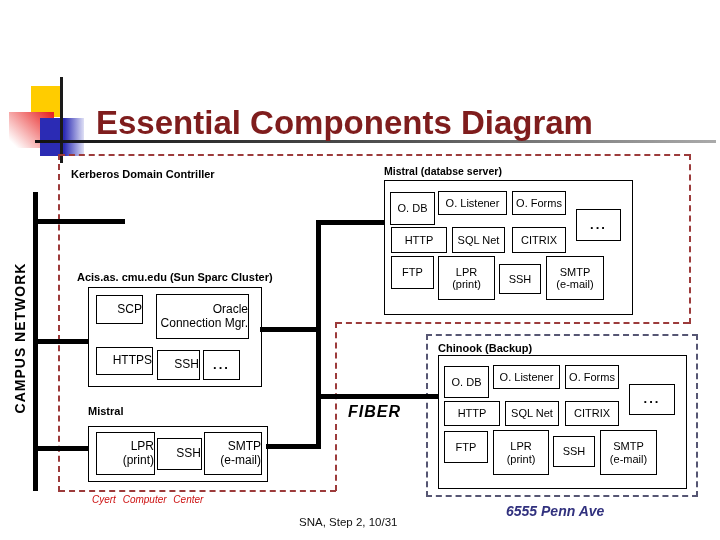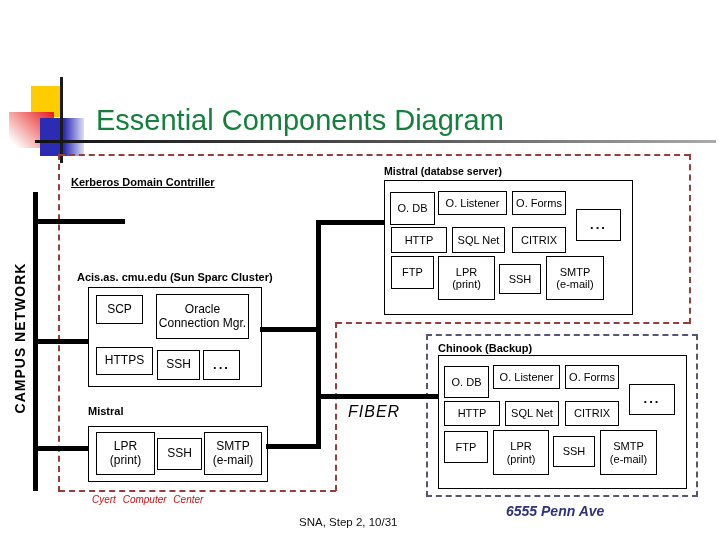--- a/index.html
+++ b/index.html
@@ -7,32 +7,32 @@
     position:relative;width:720px;height:540px;background:#ffffff;overflow:hidden;
     font-family:"Liberation Sans",sans-serif;color:#000;
   }
   .abs{position:absolute;}
   .box{
     position:absolute;border:1px solid #000;background:#fff;
     display:flex;flex-direction:column;align-items:center;justify-content:center;
     text-align:center;line-height:1.12;font-size:11px;
   }
   .box .ln{white-space:nowrap;}
-  .f12{font-size:12px;}
+  .f12{font-size:12px;align-items:flex-end;}
   .dots{font-weight:bold;font-size:13px;letter-spacing:2px;}
   .hdr{position:absolute;font-weight:bold;font-size:11px;white-space:nowrap;color:#000;}
   .hdrC{}
   .blk{position:absolute;background:#000;}
   .seg{position:absolute;}
   .title{
-    position:absolute;left:96px;top:104px;font-size:29px;color:#15803d;
-    letter-spacing:0px;white-space:nowrap;
+    position:absolute;left:96px;top:104px;font-size:33px;color:#7f1d1d;
+    letter-spacing:0px;white-space:nowrap;font-weight:bold;
   }
   .fiber{
-    position:absolute;left:348px;top:403px;font-size:16px;font-weight:normal;font-style:italic;
+    position:absolute;left:348px;top:403px;font-size:16px;font-weight:bold;font-style:italic;
     letter-spacing:1px;
   }
   .cyert{
     position:absolute;left:92px;top:494px;font-size:10px;font-weight:normal;font-style:italic;
     color:#cc1111;word-spacing:4px;white-space:nowrap;
   }
   .sna{position:absolute;left:299px;top:516px;font-size:11.5px;color:#111;white-space:nowrap;}
   .penn{
     position:absolute;left:506px;top:503px;font-size:14px;font-weight:bold;font-style:italic;
     color:#31317e;white-space:nowrap;
@@ -71,21 +71,21 @@
   <div class="blk" style="left:36px;top:446px;width:53px;height:5px;"></div>
 
   <div class="blk" style="left:316px;top:220px;width:5px;height:229px;"></div>
   <div class="blk" style="left:318px;top:220px;width:66px;height:5px;"></div>
   <div class="blk" style="left:260px;top:327px;width:58px;height:5px;"></div>
   <div class="blk" style="left:319px;top:394px;width:119px;height:5px;"></div>
   <div class="blk" style="left:266px;top:444px;width:52px;height:5px;"></div>
 
   <div class="campus">CAMPUS NETWORK</div>
 
-  <div class="hdr" style="left:71px;top:176px;text-decoration:underline;">Kerberos Domain Contriller</div>
+  <div class="hdr" style="left:71px;top:168px;">Kerberos Domain Contriller</div>
 
   <div class="hdr" style="left:77px;top:271px;">Acis.as. cmu.edu (Sun Sparc Cluster)</div>
   <div class="box" style="left:88px;top:287px;width:172px;height:98px;background:transparent;"></div>
   <div class="box f12" style="left:96px;top:295px;width:45px;height:27px;">
     <span class="ln">SCP</span>
   </div>
   <div class="box f12" style="left:96px;top:347px;width:55px;height:26px;">
     <span class="ln">HTTPS</span>
   </div>
   <div class="box f12" style="left:156px;top:294px;width:91px;height:43px;">

